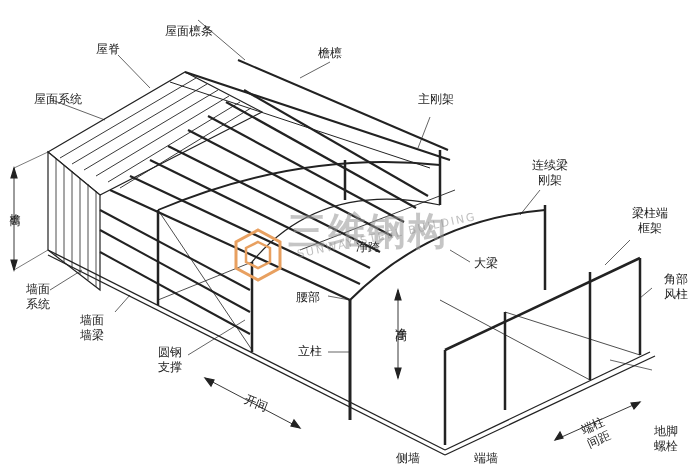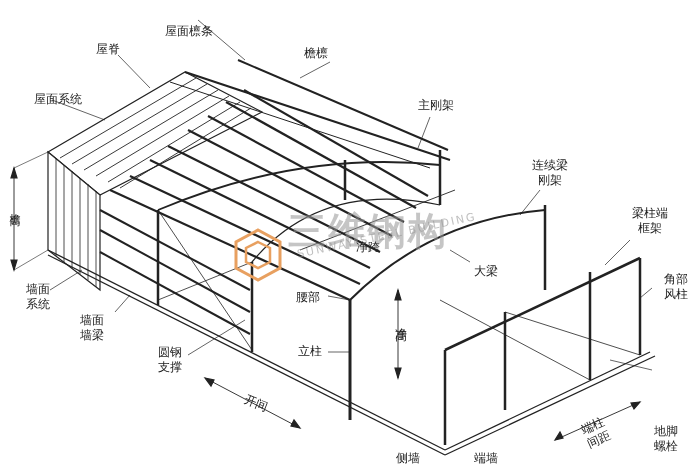--- a/index.html
+++ b/index.html
@@ -141,23 +141,23 @@
 
   <svg class="wm-logo" width="60" height="60" viewBox="0 0 60 60">
     <polygon points="30,4 52,16 52,42 30,54 8,42 8,16" fill="none" stroke="#e8a060" stroke-width="3"></polygon>
     <polygon points="30,16 42,22 42,36 30,42 18,36 18,22" fill="none" stroke="#e8a060" stroke-width="2.5"></polygon>
   </svg>
   <div class="wm">三维钢构</div>
   <div class="wm-sub">SUNWAY STEEL BUILDING</div>
 
   <div class="lbl" style="left:165px;top:24px;">屋面檩条</div>
   <div class="lbl" style="left:96px;top:42px;text-align:right;">屋脊</div>
-  <div class="lbl" style="left:304px;top:46px;text-align:center;">檐檩</div>
+  <div class="lbl" style="left:318px;top:46px;text-align:center;">檐檩</div>
   <div class="lbl" style="left:34px;top:92px;">屋面系统</div>
-  <div class="lbl" style="left:418px;top:98px;">主刚架</div>
+  <div class="lbl" style="left:418px;top:92px;">主刚架</div>
 
   <div class="lbl2" style="left:532px;top:158px;">
     <div>连续梁</div>
     <div>刚架</div>
   </div>
   <div class="lbl2" style="left:632px;top:206px;">
     <div>梁柱端</div>
     <div>框架</div>
   </div>
 
@@ -166,21 +166,21 @@
   <div class="lbl2" style="left:26px;top:282px;">
     <div>墙面</div>
     <div>系统</div>
   </div>
   <div class="lbl2" style="left:80px;top:313px;">
     <div>墙面</div>
     <div>墙梁</div>
   </div>
 
   <div class="lbl" style="left:356px;top:240px;font-size:12px;">净跨</div>
-  <div class="lbl" style="left:474px;top:264px;">大梁</div>
+  <div class="lbl" style="left:474px;top:256px;">大梁</div>
   <div class="lbl" style="left:296px;top:290px;">腰部</div>
   <div class="lbl" style="left:298px;top:344px;">立柱</div>
   <div class="vlbl" style="left:392px;top:318px;font-size:12px;">净高</div>
 
   <div class="lbl2" style="left:664px;top:272px;">
     <div>角部</div>
     <div>风柱</div>
   </div>
 
   <div class="lbl2" style="left:158px;top:345px;">

